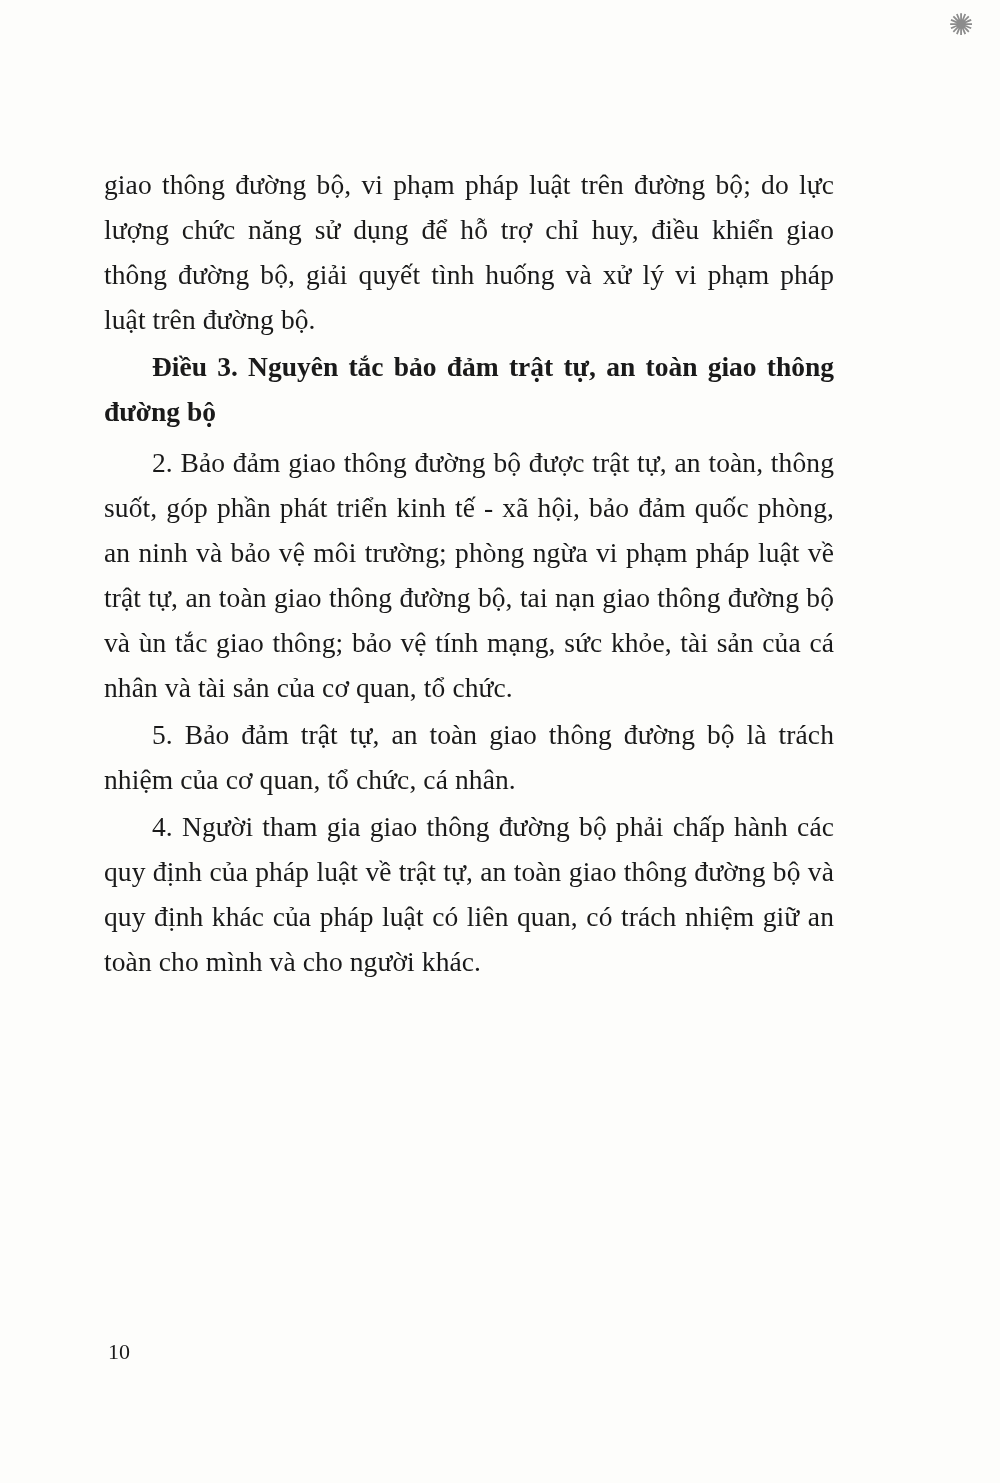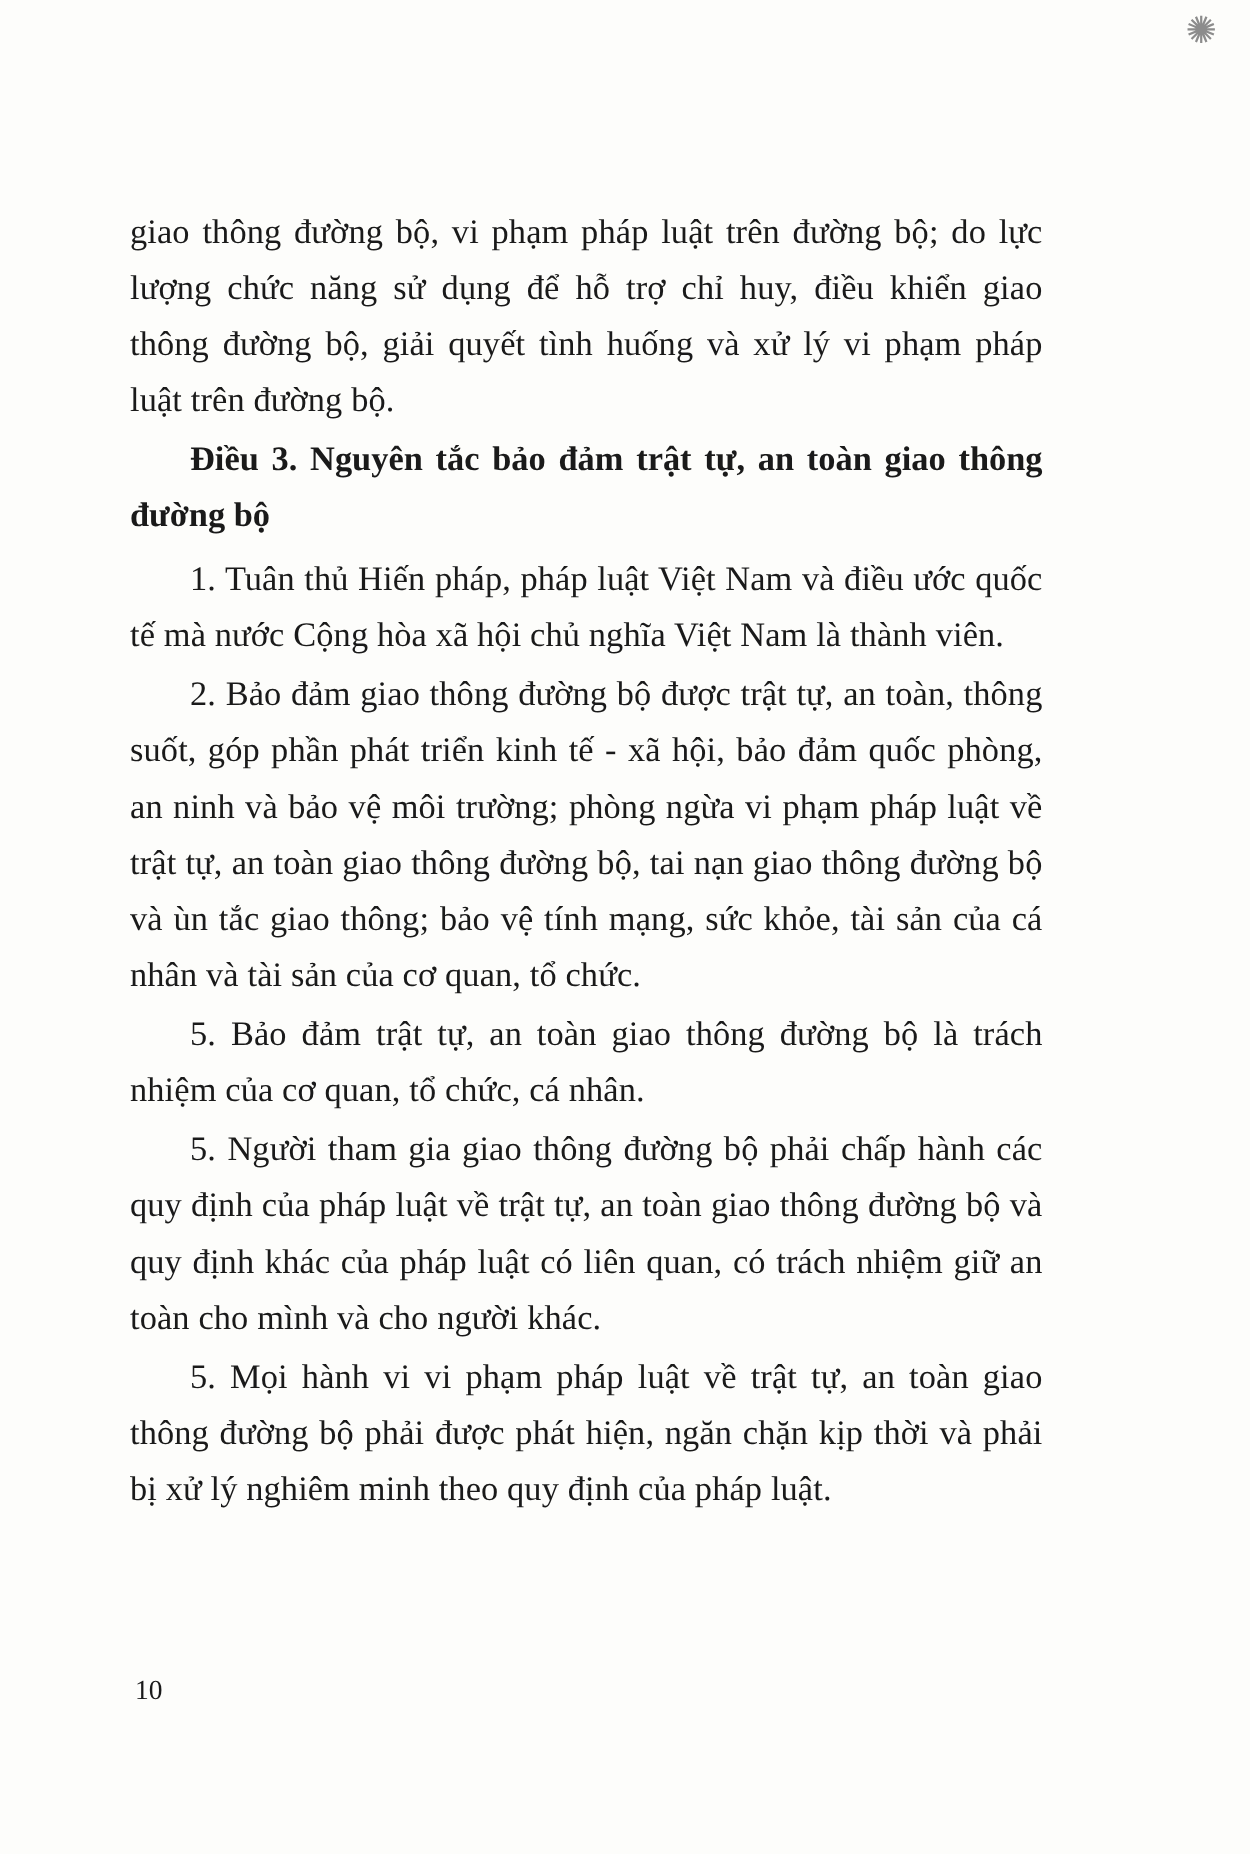--- a/index.html
+++ b/index.html
@@ -88,27 +88,25 @@
 <div class="page">
 
   <div class="corner-ornament">✺</div>
 
   <div class="content">
 
     <p class="no-indent para-block">giao thông đường bộ, vi phạm pháp luật trên đường bộ; do lực lượng chức năng sử dụng để hỗ trợ chỉ huy, điều khiển giao thông đường bộ, giải quyết tình huống và xử lý vi phạm pháp luật trên đường bộ.</p>
 
     <div class="heading">Điều 3. Nguyên tắc bảo đảm trật tự, an toàn giao thông đường bộ</div>
 
-    <p class="indent para-block">1. Tuân thủ Hiến pháp, pháp luật Việt Nam và điều ước quốc tế mà nước Cộng hòa xã hội chủ nghĩa Việt Nam là thành viên.</p>
 
     <p class="indent para-block">2. Bảo đảm giao thông đường bộ được trật tự, an toàn, thông suốt, góp phần phát triển kinh tế - xã hội, bảo đảm quốc phòng, an ninh và bảo vệ môi trường; phòng ngừa vi phạm pháp luật về trật tự, an toàn giao thông đường bộ, tai nạn giao thông đường bộ và ùn tắc giao thông; bảo vệ tính mạng, sức khỏe, tài sản của cá nhân và tài sản của cơ quan, tổ chức.</p>
 
     <p class="indent para-block">5. Bảo đảm trật tự, an toàn giao thông đường bộ là trách nhiệm của cơ quan, tổ chức, cá nhân.</p>
 
-    <p class="indent para-block">5. Người tham gia giao thông đường bộ phải chấp hành các quy định của pháp luật về trật tự, an toàn giao thông đường bộ và quy định khác của pháp luật có liên quan, có trách nhiệm giữ an toàn cho mình và cho người khác.</p>
+    <p class="indent para-block">4. Người tham gia giao thông đường bộ phải chấp hành các quy định của pháp luật về trật tự, an toàn giao thông đường bộ và quy định khác của pháp luật có liên quan, có trách nhiệm giữ an toàn cho mình và cho người khác.</p>
 
-    <p class="indent para-block">5. Mọi hành vi vi phạm pháp luật về trật tự, an toàn giao thông đường bộ phải được phát hiện, ngăn chặn kịp thời và phải bị xử lý nghiêm minh theo quy định của pháp luật.</p>
 
   </div>
 
   <div class="page-number">10</div>
 
 </div>
 
 </body></html>

